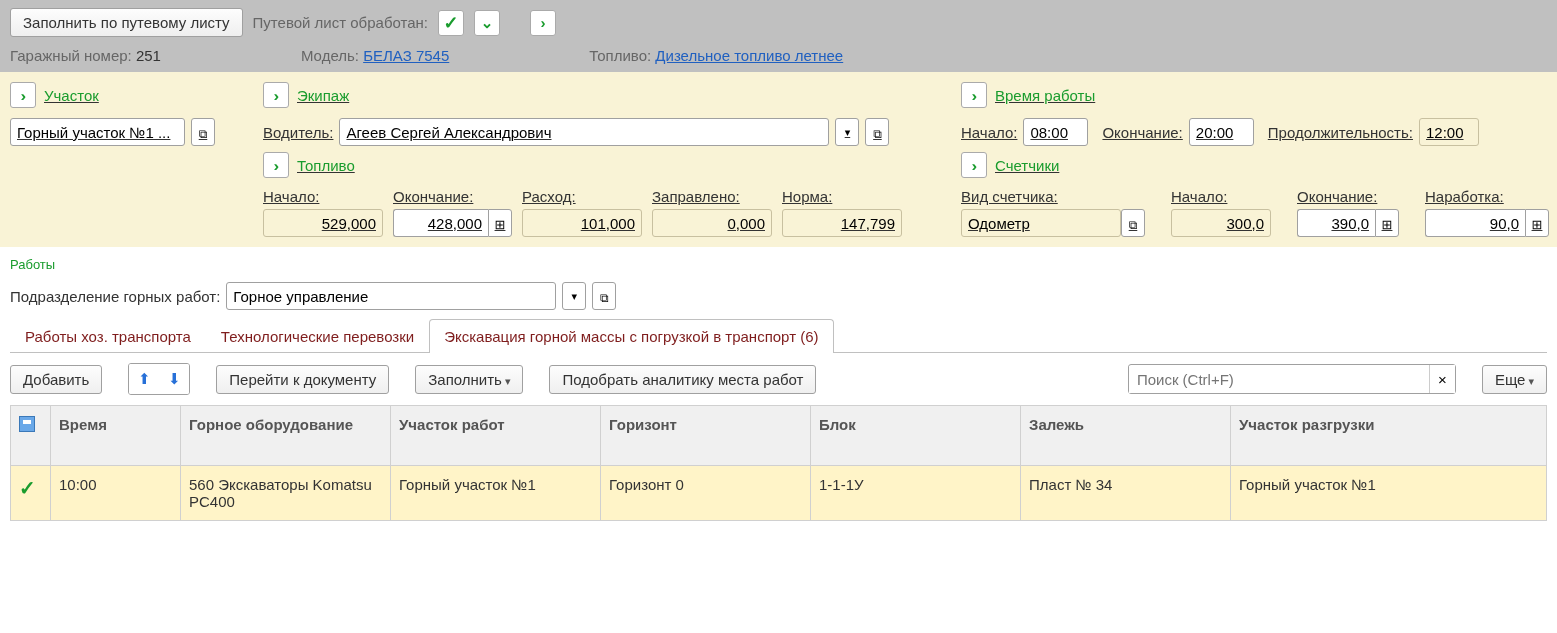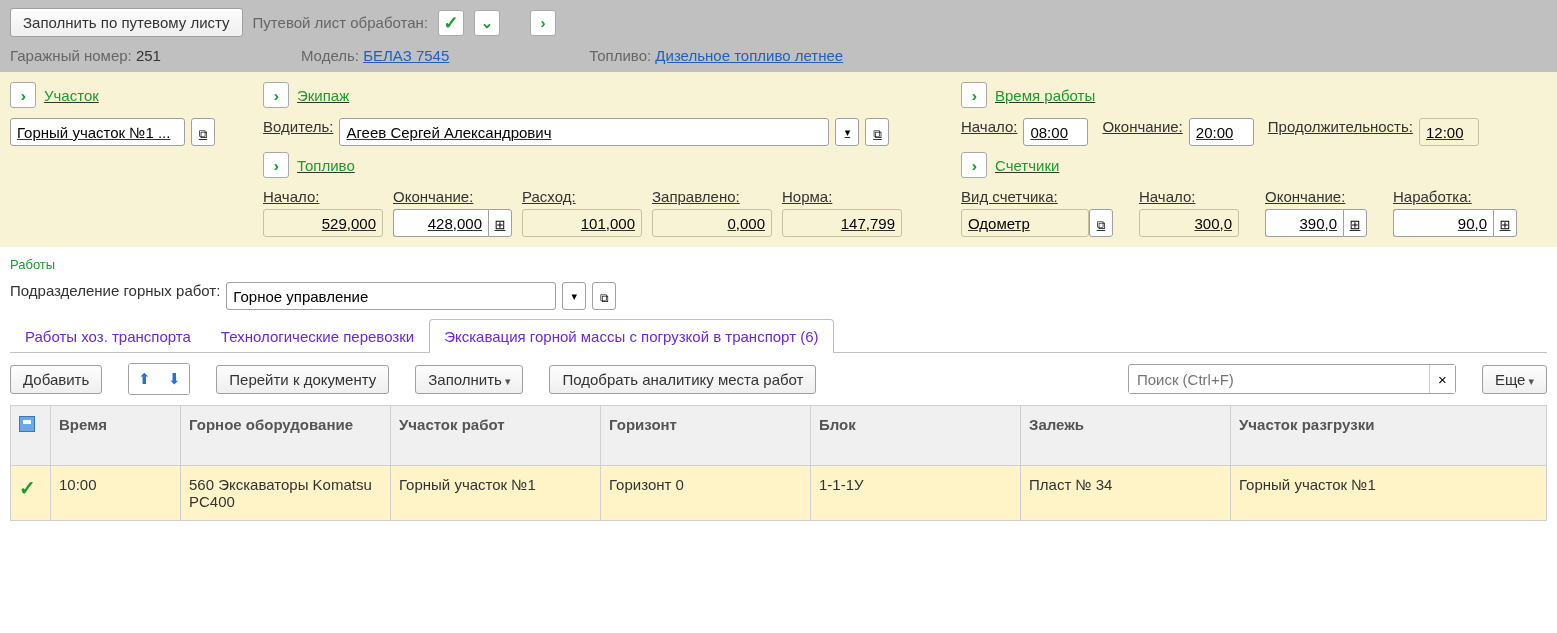--- a/index.html
+++ b/index.html
@@ -18,37 +18,37 @@
 
 .sq-btn { width: 26px; height: 26px; border: 1px solid #aaa; border-radius: 3px; display: inline-flex; align-items: center; justify-content: center; cursor: pointer; background: #fff; }
 .check-green { color: #1a9c2e; font-weight: bold; font-size: 18px; }
 .chev-green { color: #1a9c2e; font-weight: bold; }
 
 
 .sections-band { background: #f9f3d6; padding: 10px; display: grid; grid-template-columns: 245px 690px 1fr; gap: 8px; text-decoration: underline; }
 .sect-title { color: #1a9c2e; font-size: 18px; display: flex; align-items: center; gap: 8px; margin-bottom: 10px; }
 .sect-title .sq-btn { background: #fff; }
 
-.field-row { display: flex; align-items: flex-start; gap: 6px; margin-bottom: 4px; }
+.field-row { display: flex; align-items: center; gap: 6px; margin-bottom: 4px; }
 .inp { border: 1px solid #a0a0a0; border-radius: 3px; padding: 4px 6px; background: #fff; height: 28px; }
 .inp-ro { background: #f9f3d6; border-color: #c8c0a0; }
 .inp-right { text-align: right; }
 .drop-btn, .popup-btn, .calc-btn { width: 24px; height: 28px; border: 1px solid #a0a0a0; border-radius: 3px; background: #fff; cursor: pointer; display: inline-flex; align-items: center; justify-content: center; font-size: 11px; }
 
 .fuel-grid { display: flex; gap: 10px; }
 .fuel-col { display: flex; flex-direction: column; }
 .fuel-col label { color: #333; margin-bottom: 4px; }
 
 .count-grid { display: flex; gap: 26px; flex-wrap: nowrap; }
 
 
 .works { padding: 10px; }
 .works-title { color: #1a9c2e; font-size: 13px; margin-bottom: 10px; }
 .tabs { display: flex; border-bottom: 1px solid #c0c0c0; margin-top: 8px; }
-.tab { padding: 8px 14px; border: 1px solid transparent; border-bottom: none; cursor: pointer; color: #6d28d9; position: relative; top: 1px; }
+.tab { padding: 8px 14px; border: 1px solid transparent; border-bottom: none; cursor: pointer; color: #7f1d1d; position: relative; top: 1px; }
 .tab.active { border-color: #c0c0c0; background: #fff; border-radius: 4px 4px 0 0; }
 
 .toolbar { display: flex; align-items: center; gap: 26px; padding: 10px 0; }
 .toolbar .spacer { flex: 1; }
 .search-wrap { display: flex; align-items: center; border: 1px solid #a0a0a0; border-radius: 3px; }
 .search-wrap input { border: none; padding: 5px 8px; width: 300px; outline: none; }
 .search-clear { border: none; border-left: 1px solid #ccc; background: #fff; width: 26px; height: 28px; cursor: pointer; }
 .arrow-btn { width: 30px; height: 30px; border: 1px solid #a0a0a0; border-radius: 3px; background: #fff; cursor: pointer; font-size: 16px; color: #2770d8; display:inline-flex;align-items:center;justify-content:center;}
 .arrow-group { display: flex; border: 1px solid #a0a0a0; border-radius: 3px; overflow: hidden; }
 .arrow-group .arrow-btn { border: none; border-radius: 0; }
@@ -189,21 +189,21 @@
     <div class="sect-title" style="margin-top:6px">
       <span class="sq-btn">
           <span class="small-chev"></span>
         </span>
       <span>Счетчики</span>
     </div>
     <div class="count-grid">
       <div class="fuel-col">
         <label>Вид счетчика:</label>
         <div style="display:flex">
-          <input class="inp inp-ro" style="width: 128px;" readonly="" value="Одометр">
+          <input class="inp inp-ro" style="width: 160px;" readonly="" value="Одометр">
           <button class="popup-btn">
               <span class="diag-icon"></span>
             </button>
         </div>
       </div>
       <div class="fuel-col">
         <label>Начало:</label>
         <input class="inp inp-ro inp-right" style="width: 100px;" readonly="" value="300,0">
       </div>
       <div class="fuel-col">

